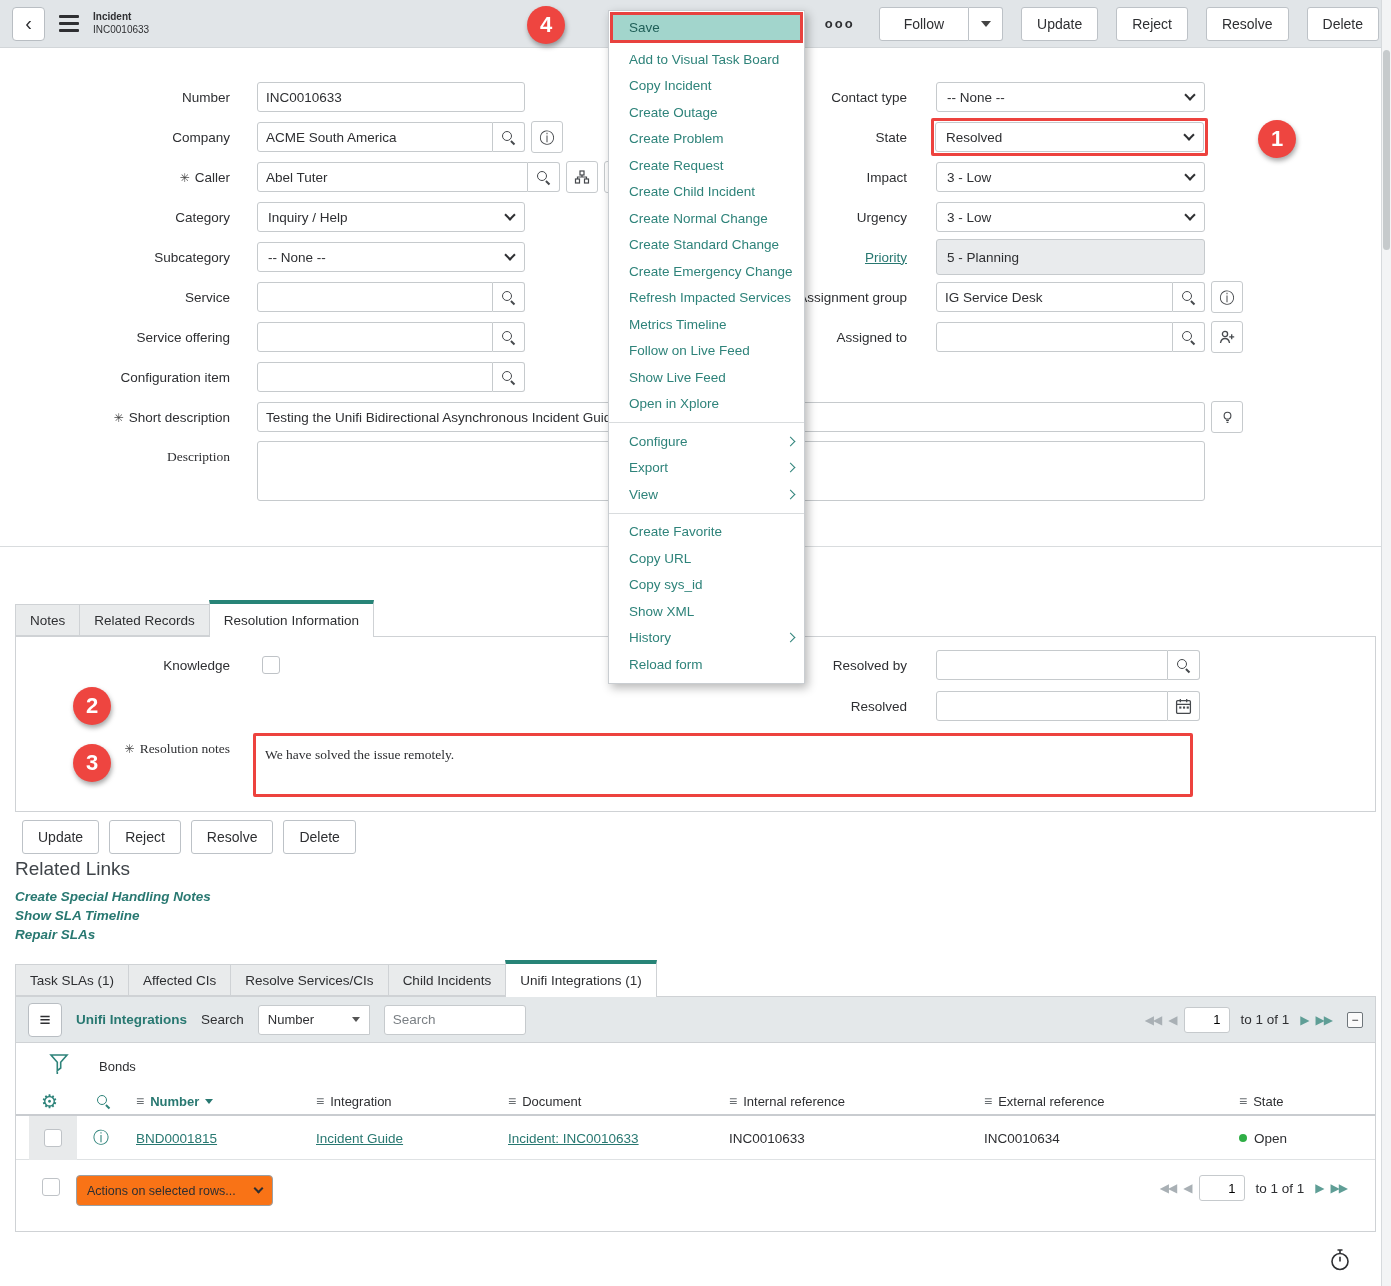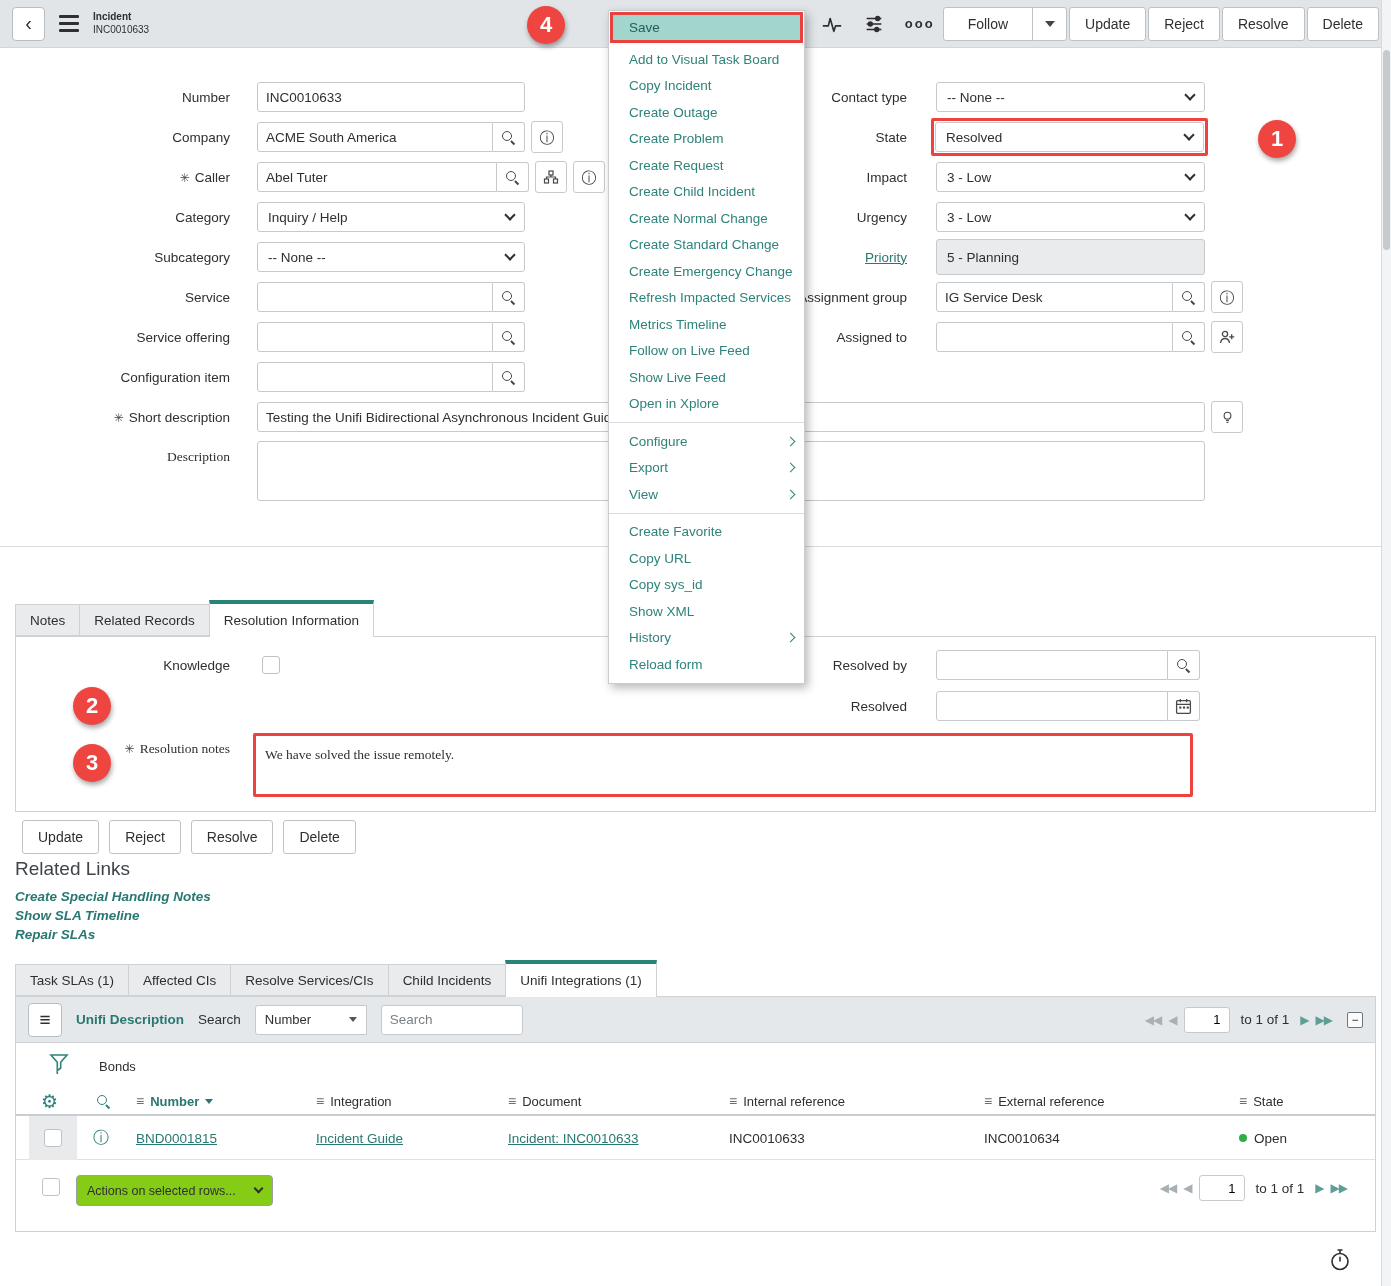--- a/index.html
+++ b/index.html
@@ -6,21 +6,21 @@
   body { margin:0; background:#fff; font-family:"Liberation Sans", sans-serif; color:#2e2f32; }
   .page { position:relative; width:1391px; height:1286px; background:#fff; overflow:hidden; outline:1px solid #b3b8bc; }
 
   
   .header { position:absolute; top:0; left:0; width:100%; height:48px; background:#e1e5e8; display:flex; align-items:center; padding:0 12px; gap:14px; border-bottom:1px solid #d2d6d9; }
   .back-btn { width:33px; height:34px; background:#fff; border:1px solid #b9bec3; border-radius:4px; font-size:20px; display:flex; align-items:center; justify-content:center; cursor:pointer; }
   .burger { display:flex; flex-direction:column; gap:4px; cursor:pointer; padding:4px 0; }
   .burger i { display:block; width:20px; height:3px; background:#2e2f32; border-radius:1px; }
   .hdr-title { font-size:10px; line-height:1.25; }
   .hdr-title .t1 { font-weight:bold; }
-  .hdr-right { margin-left:auto; display:flex; align-items:center; gap:2px; }
+  .hdr-right { margin-left:auto; display:flex; align-items:center; gap:18px; }
   .hdr-icons { display:flex; align-items:center; gap:20px; margin-right:6px; }
   .hicon { display:flex; align-items:center; cursor:pointer; }
   .more-ooo { font-size:13px; font-weight:bold; letter-spacing:2px; color:#2e2f32; }
   .btn { background:#fff; border:1px solid #bdc2c7; border-radius:3px; height:34px; padding:0 15px; font-size:14px; color:#2e2f32; display:inline-flex; align-items:center; justify-content:center; cursor:pointer; font-family:inherit; }
   .split { display:flex; }
   .split .btn-main { border-radius:3px 0 0 3px; padding:0 24px; }
   .split .btn-caret { border-radius:0 3px 3px 0; border-left:none; width:34px; padding:0; }
   .caret-down { width:0; height:0; border-left:5px solid transparent; border-right:5px solid transparent; border-top:6px solid #444; }
 
   
@@ -93,21 +93,21 @@
   .colh .bars { color:#6a6f73; font-size:14px; }
   .colh.sorted { color:#287871; font-weight:bold; }
   .tri-teal { width:0; height:0; border-left:4px solid transparent; border-right:4px solid transparent; border-top:5px solid #287871; }
   .gicon { position:absolute; top:4px; font-size:19px; color:#2e837a; cursor:pointer; }
   .row1 { position:absolute; top:119px; left:0; right:0; height:44px; border-bottom:1px solid #dfe2e4; }
   .cb-cell { position:absolute; left:13px; top:0; width:48px; height:44px; background:#e8eaeb; display:flex; align-items:center; justify-content:center; }
   .cell { position:absolute; top:0; height:44px; display:flex; align-items:center; font-size:13.5px; }
   .cell a { color:#287871; text-decoration:underline; cursor:pointer; }
   .dot { width:8px; height:8px; border-radius:50%; background:#2fae46; margin-right:7px; }
   .list-foot-cb { position:absolute; left:26px; top:181px; }
-  .actions-select { position:absolute; left:60px; top:178px; width:197px; height:31px; border:1px solid #9aa0a5; border-radius:4px; background:#84cc16; display:flex; align-items:center; justify-content:space-between; padding:0 10px; font-size:12.5px; cursor:pointer; }
+  .actions-select { position:absolute; left:60px; top:178px; width:197px; height:31px; border:1px solid #9aa0a5; border-radius:4px; background:#f97316; display:flex; align-items:center; justify-content:space-between; padding:0 10px; font-size:12.5px; cursor:pointer; }
   .foot-pg { position:absolute; right:28px; top:178px; display:flex; align-items:center; gap:7px; }
 
   .timer { position:absolute; left:1328px; top:1248px; cursor:pointer; }
 
   .scrollbar { position:absolute; right:0; top:0; width:10px; height:100%; background:#f3f4f5; border-left:1px solid #d7dadd; }
   .thumb { position:absolute; right:1px; top:50px; width:7px; height:200px; background:#c6cacc; border-radius:4px; cursor:pointer; }
 </style>
 </head>
 <body>
 
@@ -179,21 +179,21 @@
         </span>
     </div>
     <span class="sidebtn">
         <span class="iinfo">ⓘ</span>
       </span>
   </div>
 
   <div class="frow" style="left:0;top:161px">
     <div class="flabel"><span class="req">✳</span><span>Caller</span></div>
       <div class="fgap"></div>
-    <div class="lookup" style="width:272px">
+    <div class="lookup" style="width:303px">
       <input class="input" value="Abel Tuter" style="">
       <span class="seg">
           <span class="isearch"></span>
         </span>
     </div>
     <span class="sidebtn">
       <svg width="16" height="16" viewBox="0 0 16 16" stroke="#46494d" fill="none" stroke-width="1.2">
           <rect x="6" y="2" width="4" height="4"></rect>
           <rect x="1.5" y="10" width="4" height="4"></rect>
           <rect x="10.5" y="10" width="4" height="4"></rect>
@@ -425,21 +425,21 @@
     <div class="tab">Resolve Services/CIs</div>
     <div class="tab">Child Incidents</div>
     <div class="tab active">Unifi Integrations (1)</div>
   </div>
 
   <div class="list">
     <div class="list-cap">
       <div class="burger-btn">
           <span>≡</span>
         </div>
-      <span class="list-title">Unifi Description</span>
+      <span class="list-title">Unifi Integrations</span>
       <span class="cap-lbl">Search</span>
       <div class="field-select">
           <span>Number</span>
           <span class="tri-down"></span>
         </div>
       <input class="input" style="width: 142px;" placeholder="Search">
       <div class="cap-right">
         <span class="pg-dis">◀◀</span>
         <span class="pg-dis">◀</span>
         <input class="pg-input" value="1" style="">

